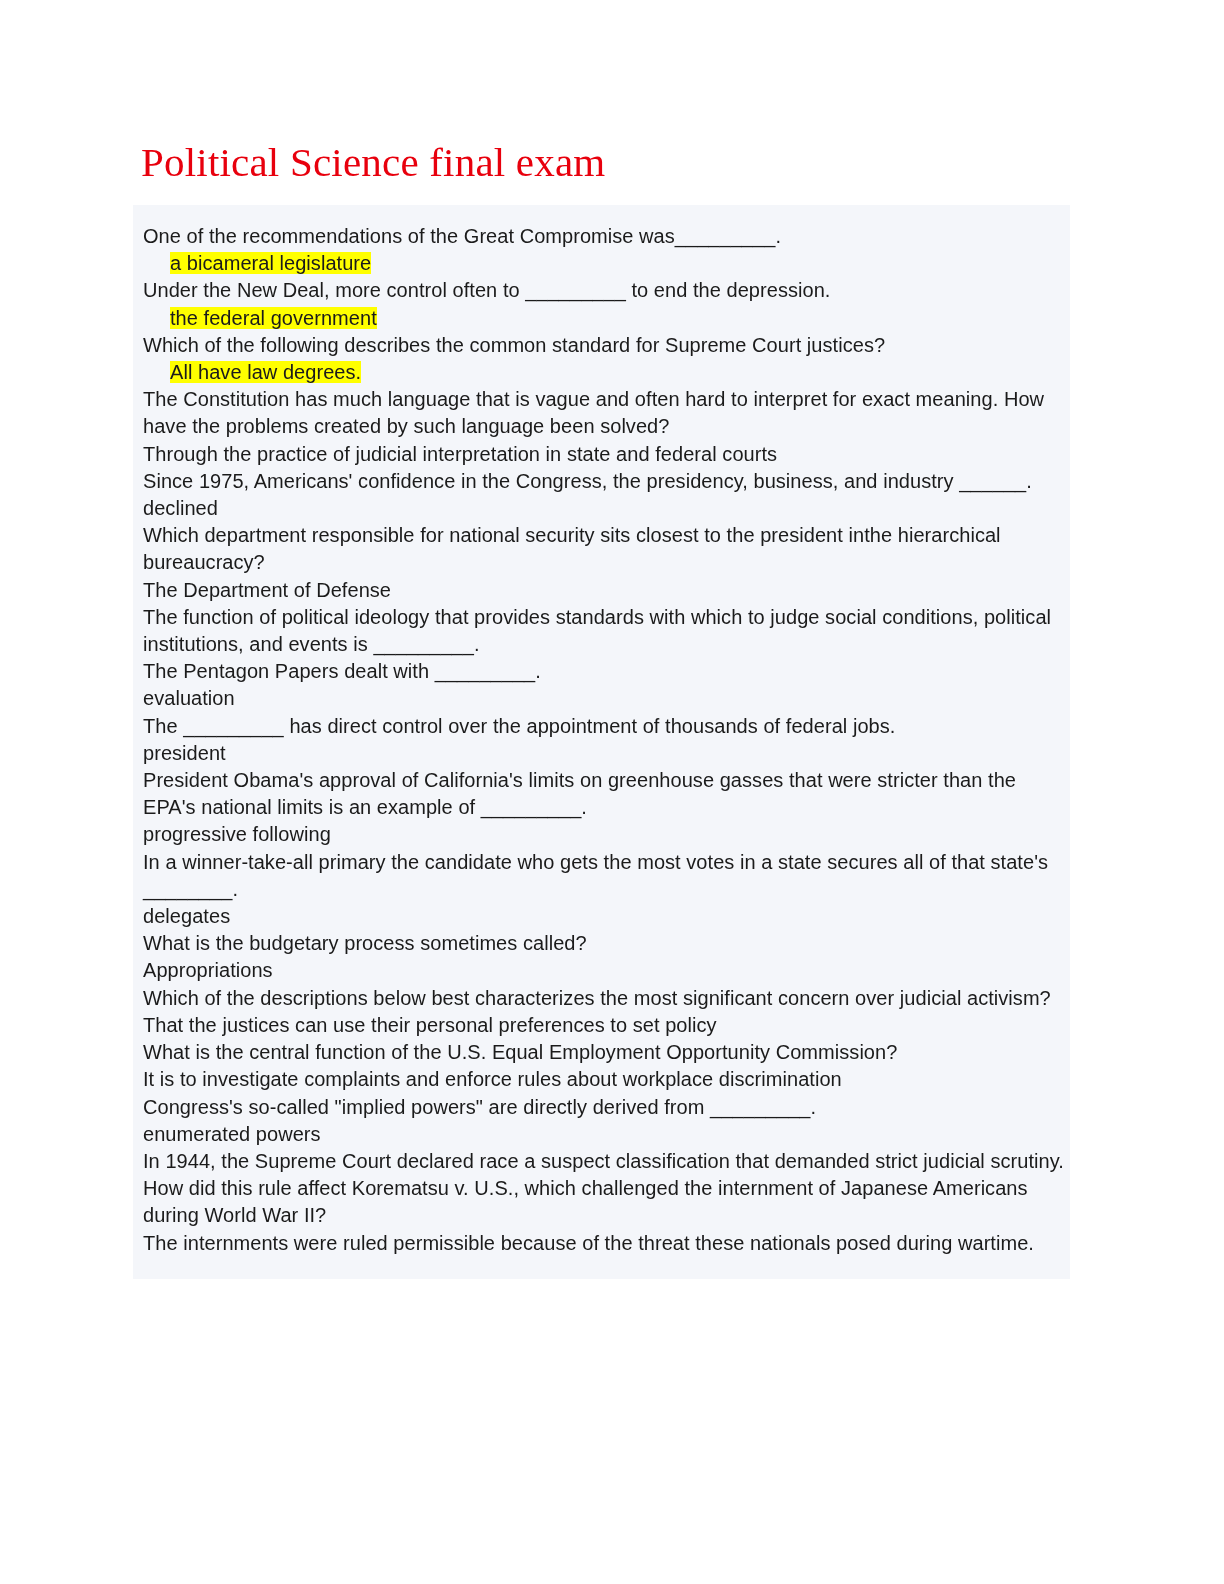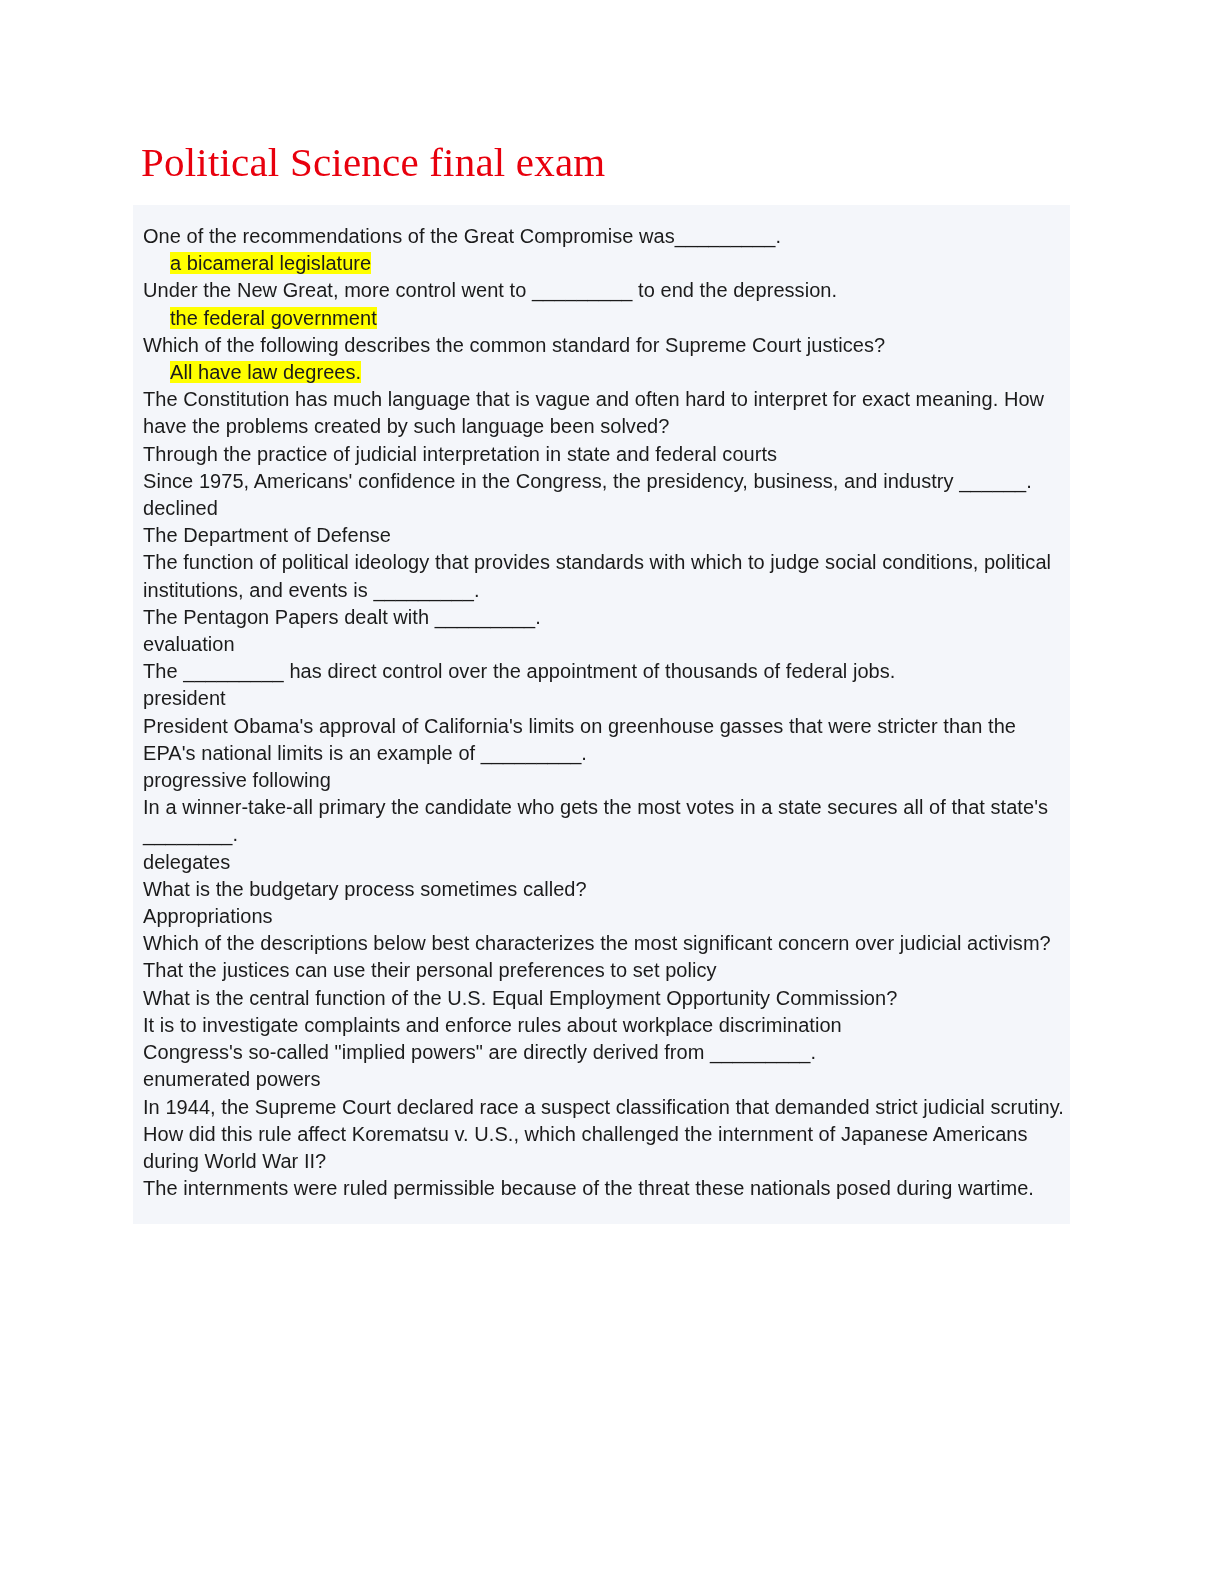--- a/index.html
+++ b/index.html
@@ -58,28 +58,29 @@
 </style>
 </head>
 <body>
 
 <div class="page">
   <h1 class="doc-title">Political Science final exam</h1>
   <div class="content-block">
     <div id="lines-container">
         <div class="line"><span>One of the recommendations of the Great Compromise was_________.</span></div>
         <div class="line highlight"><span>a bicameral legislature</span></div>
-        <div class="line"><span>Under the New Great, more control went to _________ to end the depression.</span></div>
+        <div class="line"><span>Under the New Deal, more control often to _________ to end the depression.</span></div>
         <div class="line highlight"><span>the federal government</span></div>
         <div class="line"><span>Which of the following describes the common standard for Supreme Court justices?</span></div>
         <div class="line highlight"><span>All have law degrees.</span></div>
         <div class="line"><span>The Constitution has much language that is vague and often hard to interpret for exact meaning. How have the problems created by such language been solved?</span></div>
         <div class="line"><span>Through the practice of judicial interpretation in state and federal courts</span></div>
         <div class="line"><span>Since 1975, Americans' confidence in the Congress, the presidency, business, and industry ______.</span></div>
         <div class="line"><span>declined</span></div>
+        <div class="line"><span>Which department responsible for national security sits closest to the president inthe hierarchical bureaucracy?</span></div>
         <div class="line"><span>The Department of Defense</span></div>
         <div class="line"><span>The function of political ideology that provides standards with which to judge social conditions, political institutions, and events is _________.</span></div>
         <div class="line"><span>The Pentagon Papers dealt with _________.</span></div>
         <div class="line"><span>evaluation</span></div>
         <div class="line"><span>The _________ has direct control over the appointment of thousands of federal jobs.</span></div>
         <div class="line"><span>president</span></div>
         <div class="line"><span>President Obama's approval of California's limits on greenhouse gasses that were stricter than the EPA's national limits is an example of _________.</span></div>
         <div class="line"><span>progressive following</span></div>
         <div class="line"><span>In a winner-take-all primary the candidate who gets the most votes in a state secures all of that state's ________.</span></div>
         <div class="line"><span>delegates</span></div>

